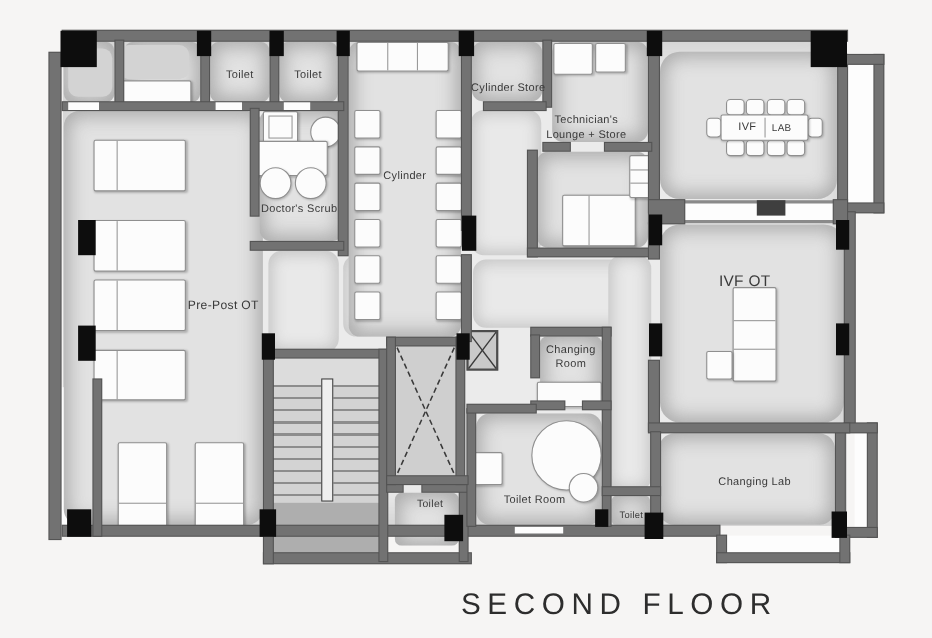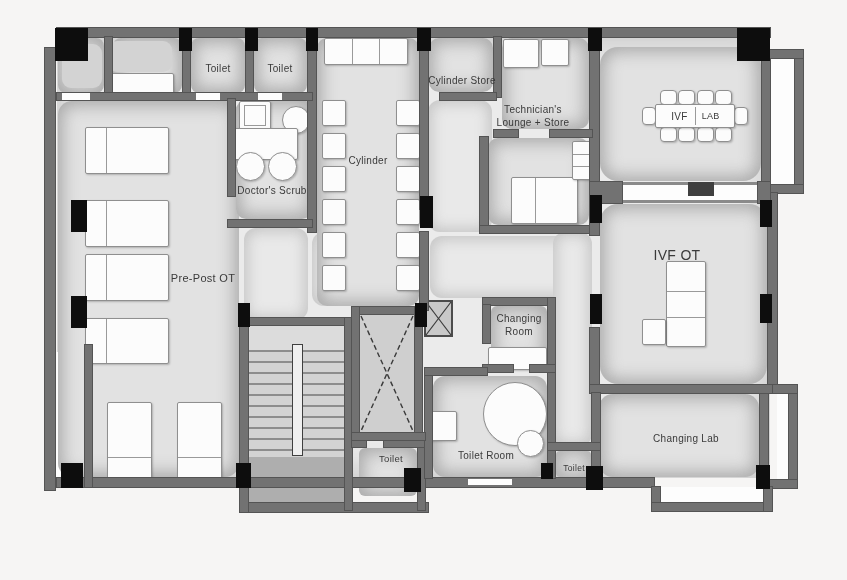--- a/index.html
+++ b/index.html
@@ -261,14 +261,15 @@
   <span class="lbl" style="left:462px;top:80px">Cylinder Store</span>
   <span class="lbl wrap" style="left:533px;top:116px;width:84px">Technician's Lounge + Store</span>
   <span class="lbl" style="left:203px;top:278px;font-size:11px">Pre-Post OT</span>
   <span class="lbl" style="left:677px;top:255px;font-size:14px">IVF OT</span>
   <span class="lbl wrap" style="left:519px;top:325px;width:54px">Changing Room</span>
   <span class="lbl" style="left:486px;top:455px">Toilet Room</span>
   <span class="lbl" style="left:574px;top:468px;font-size:8.5px">Toilet</span>
   <span class="lbl" style="left:391px;top:458px;font-size:9.5px">Toilet</span>
   <span class="lbl" style="left:686px;top:438px">Changing Lab</span>
 
+  <span class="title" style="left:563px;top:550px">SECOND FLOOR</span>
 
 </div>
 
 </body></html>

